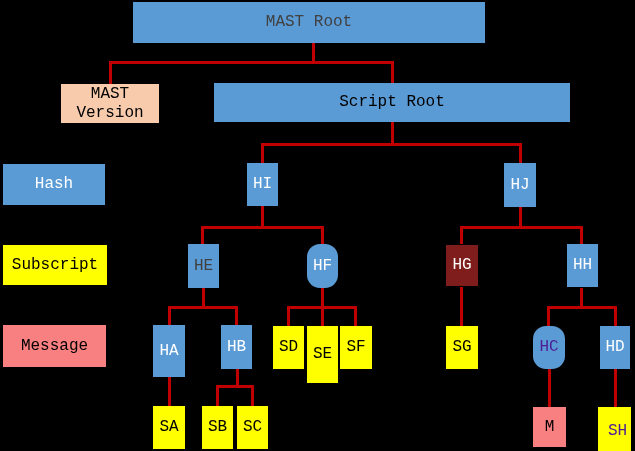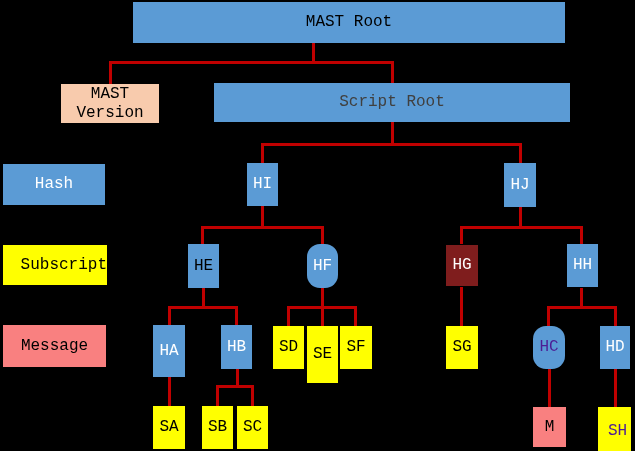--- a/index.html
+++ b/index.html
@@ -65,29 +65,29 @@
     <div class="connector" style="left: 547px; top: 306px; width: 70px; height: 3px; background: rgb(192, 0, 0);"></div>
     <div class="connector" style="left: 547px; top: 306px; width: 3px; height: 20px; background: rgb(192, 0, 0);"></div>
     <div class="connector" style="left: 614px; top: 306px; width: 3px; height: 20px; background: rgb(192, 0, 0);"></div>
     <div class="connector" style="left: 168px; top: 369px; width: 3px; height: 37px; background: rgb(192, 0, 0);"></div>
     <div class="connector" style="left: 236px; top: 369px; width: 3px; height: 19px; background: rgb(192, 0, 0);"></div>
     <div class="connector" style="left: 216px; top: 385px; width: 38px; height: 3px; background: rgb(192, 0, 0);"></div>
     <div class="connector" style="left: 216px; top: 385px; width: 3px; height: 21px; background: rgb(192, 0, 0);"></div>
     <div class="connector" style="left: 251px; top: 385px; width: 3px; height: 21px; background: rgb(192, 0, 0);"></div>
     <div class="connector" style="left: 548px; top: 369px; width: 3px; height: 38px; background: rgb(192, 0, 0);"></div>
     <div class="connector" style="left: 614px; top: 369px; width: 3px; height: 38px; background: rgb(192, 0, 0);"></div>
-    <div class="node" style="left: 133px; top: 2px; width: 432px; height: 41px; background: rgb(91, 155, 213); color: #000000;"><span>MAST Root</span></div>
+    <div class="node" style="left: 133px; top: 2px; width: 352px; height: 41px; background: rgb(91, 155, 213); color: #404040;"><span>MAST Root</span></div>
     <div class="node" style="left: 61px; top: 84px; width: 98px; height: 39px; background: rgb(248, 203, 173); color: rgb(0, 0, 0);"><span>MAST</span><span>Version</span></div>
-    <div class="node" style="left: 214px; top: 83px; width: 356px; height: 39px; background: rgb(91, 155, 213); color: #404040;"><span>Script Root</span></div>
+    <div class="node" style="left: 214px; top: 83px; width: 356px; height: 39px; background: rgb(91, 155, 213); color: #000000;"><span>Script Root</span></div>
     <div class="node" style="left: 3px; top: 164px; width: 102px; height: 41px; background: rgb(91, 155, 213); color: rgb(255, 255, 255);"><span>Hash</span></div>
-    <div class="node" style="left: 3px; top: 245px; width: 104px; height: 40px; background: rgb(255, 255, 0); color: rgb(0, 0, 0); align-items: flex-end;"><span>Subscript</span></div>
+    <div class="node" style="left: 3px; top: 245px; width: 104px; height: 40px; background: rgb(255, 255, 0); color: rgb(0, 0, 0);"><span>Subscript</span></div>
     <div class="node" style="left: 3px; top: 325px; width: 103px; height: 42px; background: rgb(249, 128, 128); color: rgb(0, 0, 0);"><span>Message</span></div>
     <div class="node" style="left: 247px; top: 163px; width: 31px; height: 43px; background: rgb(91, 155, 213); color: rgb(255, 255, 255);"><span>HI</span></div>
     <div class="node" style="left: 504px; top: 163px; width: 32px; height: 44px; background: rgb(91, 155, 213); color: rgb(255, 255, 255);"><span>HJ</span></div>
-    <div class="node" style="left: 188px; top: 244px; width: 31px; height: 44px; background: rgb(91, 155, 213); color: #000000;"><span>HE</span></div>
+    <div class="node" style="left: 188px; top: 244px; width: 31px; height: 44px; background: rgb(91, 155, 213); color: #404040;"><span>HE</span></div>
     <div class="node" style="left: 307px; top: 244px; width: 31px; height: 44px; background: rgb(91, 155, 213); color: rgb(255, 255, 255); border-radius: 13px;"><span>HF</span></div>
     <div class="node" style="left: 446px; top: 245px; width: 32px; height: 41px; background: #7f1d1d; color: rgb(255, 255, 255);"><span>HG</span></div>
     <div class="node" style="left: 567px; top: 244px; width: 31px; height: 43px; background: rgb(91, 155, 213); color: rgb(255, 255, 255);"><span>HH</span></div>
     <div class="node" style="left: 153px; top: 325px; width: 32px; height: 52px; background: rgb(91, 155, 213); color: rgb(255, 255, 255);"><span>HA</span></div>
     <div class="node" style="left: 221px; top: 325px; width: 31px; height: 44px; background: rgb(91, 155, 213); color: rgb(255, 255, 255);"><span>HB</span></div>
     <div class="node" style="left: 273px; top: 326px; width: 31px; height: 43px; background: rgb(255, 255, 0); color: rgb(0, 0, 0);"><span>SD</span></div>
     <div class="node" style="left: 307px; top: 326px; width: 31px; height: 57px; background: rgb(255, 255, 0); color: rgb(0, 0, 0);"><span>SE</span></div>
     <div class="node" style="left: 340px; top: 326px; width: 32px; height: 43px; background: rgb(255, 255, 0); color: rgb(0, 0, 0);"><span>SF</span></div>
     <div class="node" style="left: 446px; top: 326px; width: 32px; height: 43px; background: rgb(255, 255, 0); color: rgb(0, 0, 0);"><span>SG</span></div>
     <div class="node" style="left: 533px; top: 326px; width: 32px; height: 43px; background: rgb(91, 155, 213); color: #4c1d95; border-radius: 13px;"><span>HC</span></div>

